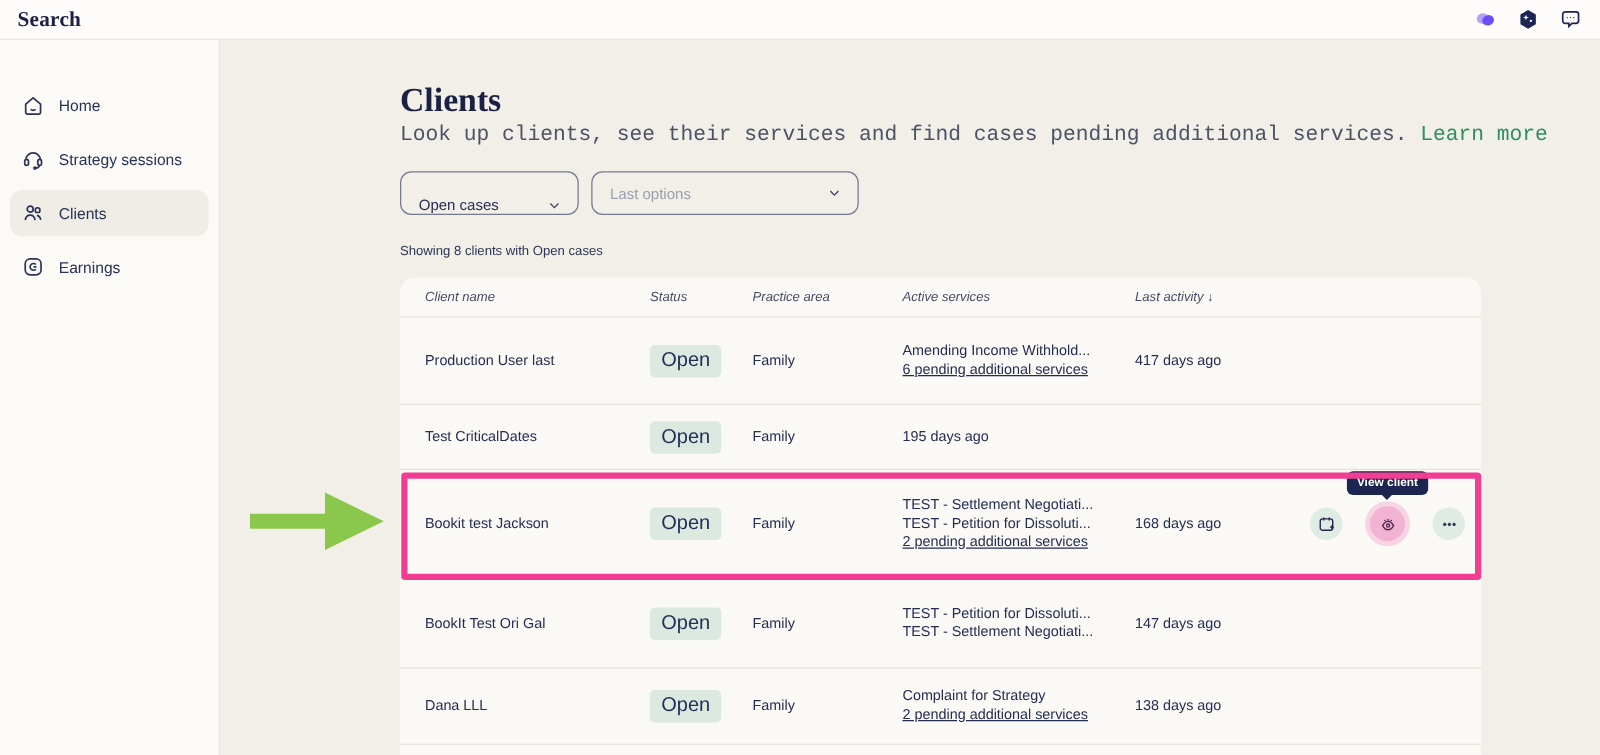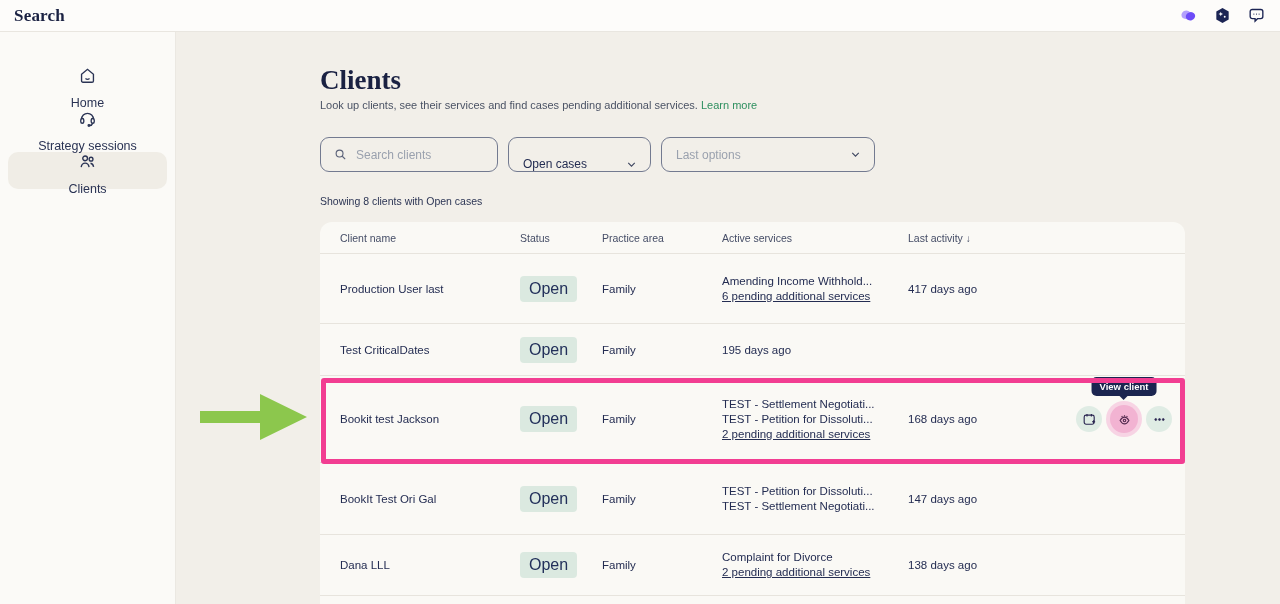--- a/index.html
+++ b/index.html
@@ -31,33 +31,33 @@
   
   .sidebar {
     position: absolute; left: 0; top: 32px; bottom: 0; width: 176px;
     background: #fbfaf7; border-right: 1px solid #ebe8e2; padding-top: 28px;
     z-index: 4;
   }
   .nav-item {
     display: flex; align-items: center; gap: 11px;
     height: 37px; margin: 6px 8px; padding: 0 9px;
     border-radius: 10px; cursor: pointer;
-    color: #2a3354; font-size: 12.5px; flex-direction: column;
+    color: #2a3354; font-size: 12.5px;
   }
   .nav-item.active { background: #f0ede6; }
   .nav-item .nicon { width: 19px; height: 19px; flex: none; display: flex; }
   .nav-item svg { width: 19px; height: 19px; stroke: #2a3354; }
 
   
   .main { position: absolute; left: 176px; top: 32px; right: 0; bottom: 0; background: #f2efe9; }
   .page-title {
     position: absolute; left: 144px; top: 33px;
     font-family: "Liberation Serif", serif; font-size: 27px; font-weight: 700; color: #1a2142;
   }
-  .subtitle { position: absolute; left: 144px; top: 67px; font-size: 11px; color: #4b5365; }
+  .subtitle { position: absolute; left: 144px; top: 67px; font-size: 17px; color: #4b5365; font-family: Liberation Mono, monospace; }
   .learn-more { color: #2e8f5f; cursor: pointer; text-decoration: none; }
 
   .filters { position: absolute; left: 144px; top: 105px; display: flex; gap: 10px; }
   .search-box, .select {
     height: 35px; border: 1px solid #737a90; border-radius: 9px;
     display: flex; align-items: center; background: transparent;
   }
   .search-box { width: 178px; padding: 0 10px 0 12px; gap: 8px; }
   .search-box svg { width: 15px; height: 15px; stroke: #5a6178; flex: none; }
   .search-box input {
@@ -71,28 +71,28 @@
   .select svg { width: 13px; height: 13px; stroke: #3d455f; flex: none; }
 
   .summary { position: absolute; left: 144px; top: 163px; font-size: 10.5px; color: #2c3554; }
 
   
   .table {
     position: absolute; left: 144px; top: 190px; width: 865px; bottom: -10px;
     background: #faf9f5; border-radius: 12px 12px 0 0; overflow: hidden;
   }
   .thead { display: flex; align-items: center; height: 32px; border-bottom: 1px solid #e7e4dd; }
-  .thead .hcell { font-size: 10.5px; color: #454d66; }
+  .thead .hcell { font-size: 10.5px; color: #454d66; font-style: italic; }
   .cell { flex: none; }
   .c-name     { width: 200px; padding-left: 20px; }
   .c-status   { width: 82px; }
   .c-practice { width: 120px; }
   .c-services { width: 186px; }
   .c-activity { width: 130px; }
-  .c-actions  { flex: 1 1 auto; display: flex; justify-content: flex-end; align-items: center; gap: 5px; padding-right: 13px; }
+  .c-actions  { flex: 1 1 auto; display: flex; justify-content: flex-end; align-items: center; gap: 19px; padding-right: 13px; }
   .sort-arrow { margin-left: 3px; font-size: 10px; }
 
   .trow { display: flex; align-items: center; border-bottom: 1px solid #e7e4dd; font-size: 11.5px; color: #242d52; cursor: pointer; }
   .trow:nth-child(1) { min-height: 70px; }
   .trow:nth-child(2) { min-height: 52px; }
   .trow:nth-child(3) { min-height: 87px; }
   .trow:nth-child(4) { min-height: 72px; }
   .trow:nth-child(5) { min-height: 61px; }
 
   .badge {
@@ -189,37 +189,40 @@
       <span class="nicon">
         <svg viewBox="0 0 24 24" fill="none" stroke-width="1.7">
           <circle cx="9" cy="8" r="3"></circle>
           <path d="M4 19c.5-3 2.4-5 5-5s4.5 2 5 5"></path>
           <circle cx="16.5" cy="9" r="2.4"></circle>
           <path d="M15.8 14.2c2 .4 3.5 2.1 3.9 4.6"></path>
         </svg>
       </span>
       <span>Clients</span>
     </div>
+    <div class="nav-item">
+      <span class="nicon">
+        <svg viewBox="0 0 24 24" fill="none" stroke-width="1.7">
+          <rect x="4" y="4" width="16" height="16" rx="5"></rect>
+          <path d="M14.8 9.6a3.4 3.4 0 1 0 0 4.8"></path>
+          <path d="M12.5 12h2.8"></path>
+        </svg>
+      </span>
+      <span>Earnings</span>
+    </div>
   </aside>
 
   <main class="main">
     <h1 class="page-title">Clients</h1>
     <p class="subtitle">
       <span>Look up clients, see their services and find cases pending additional services.</span>
       <a class="learn-more" href="#">Learn more</a>
     </p>
 
     <div class="filters">
-      <div class="search-box">
-        <svg viewBox="0 0 24 24" fill="none" stroke-width="1.8">
-          <circle cx="10.5" cy="10.5" r="5.5"></circle>
-            <path d="M14.8 14.8 19.5 19.5"></path>
-        </svg>
-        <input type="text" placeholder="Search clients" style="">
-      </div>
       <div class="select sel-cases">
         <span>Open cases</span>
         <svg viewBox="0 0 24 24" fill="none" stroke-width="2">
             <path d="m6 9 6 6 6-6"></path>
           </svg>
       </div>
       <div class="select sel-options">
         <span>Last options</span>
         <svg viewBox="0 0 24 24" fill="none" stroke-width="2">
             <path d="m6 9 6 6 6-6"></path>
@@ -295,21 +298,21 @@
               <div class="service-line">TEST - Petition for Dissoluti...</div>
               <div class="service-line">TEST - Settlement Negotiati...</div>
             </div>
     <div class="cell c-activity">147 days ago</div>
     <div class="cell c-actions"></div>
   </div>
           <div class="trow">
     <div class="cell c-name">Dana LLL</div>
     <div class="cell c-status"><span class="badge">Open</span></div>
     <div class="cell c-practice">Family</div>
-    <div class="cell c-services"><div class="service-line">Complaint for Divorce</div><a class="pending-link">2 pending additional services</a></div>
+    <div class="cell c-services"><div class="service-line">Complaint for Strategy</div><a class="pending-link">2 pending additional services</a></div>
     <div class="cell c-activity">138 days ago</div>
     <div class="cell c-actions"></div>
   </div>
         </div>
     </div>
   </main>
 
   <svg class="arrow-annotation" viewBox="0 0 112 50">
     <polygon points="2,19 62,19 62,2 109,25 62,48 62,31 2,31" fill="#8cc74d"></polygon>
   </svg>

